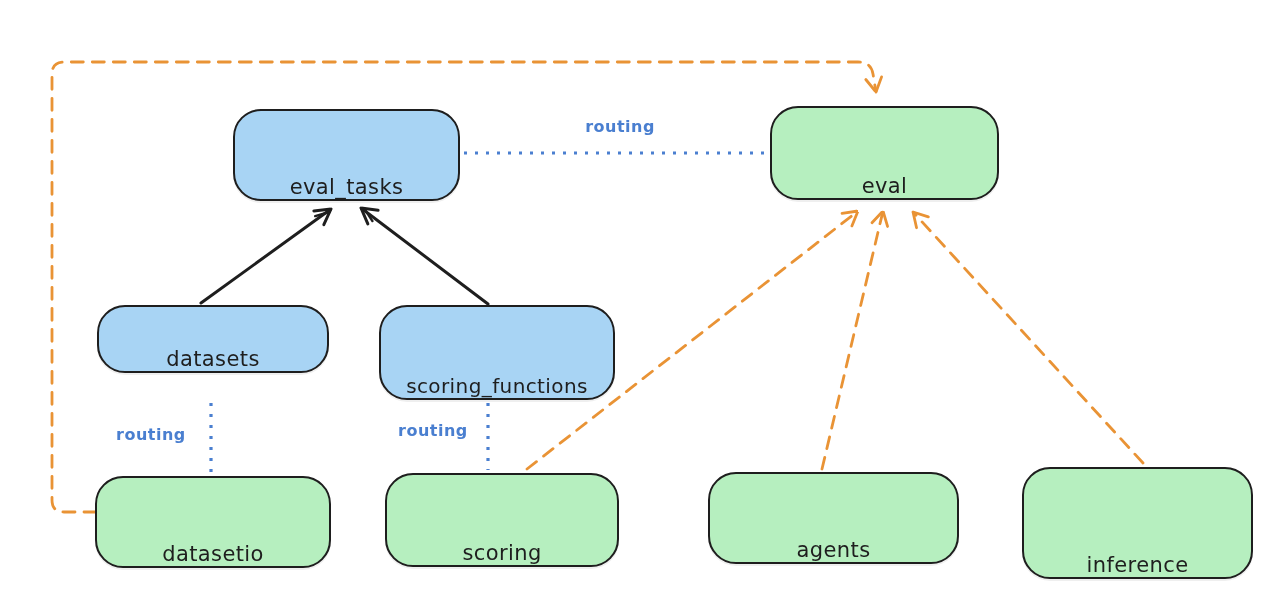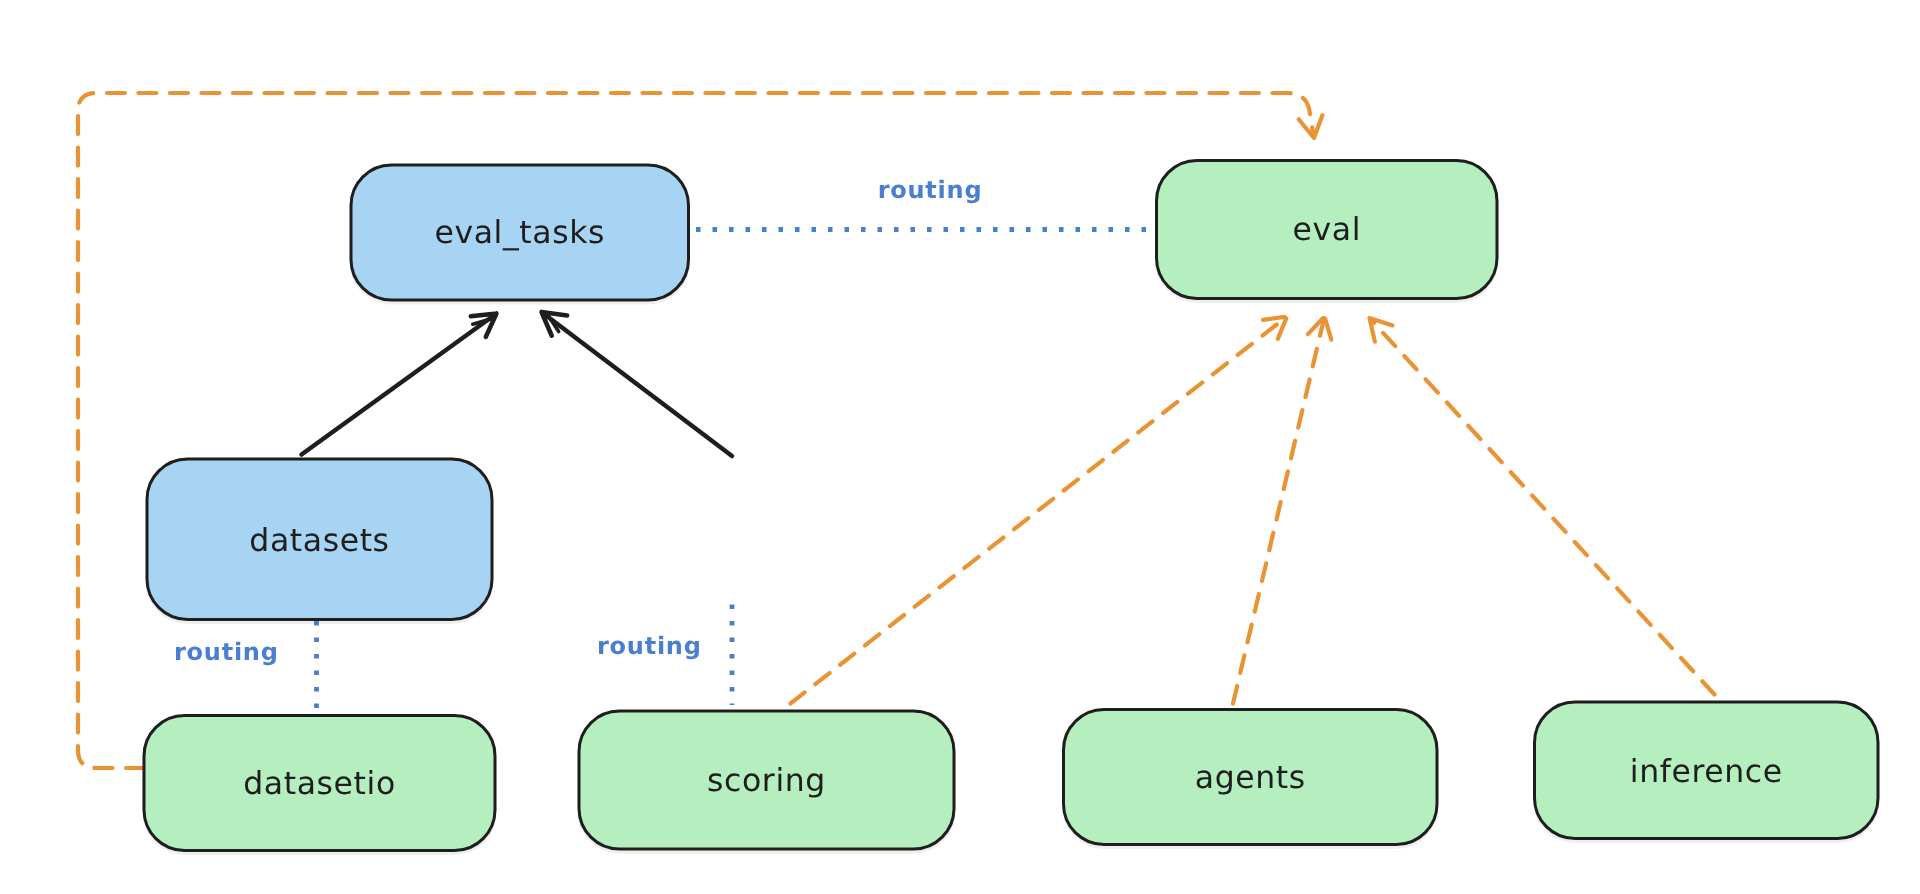--- a/index.html
+++ b/index.html
@@ -12,41 +12,41 @@
     overflow: hidden;
   }
   .edges-layer {
     position: absolute;
     left: 0; top: 0;
     width: 1280px; height: 596px;
   }
   .node {
     position: absolute;
     display: flex;
-    align-items: center;
+    align-items: flex-end;
     justify-content: center;
     border: 2.5px solid var(--stroke, #1e1e1e);
     border-radius: 28px;
     font-size: 21px;
     letter-spacing: 0.4px;
     color: var(--stroke, #1e1e1e);
     box-shadow: 0 2px 0 rgba(30,30,30,0.07);
     box-sizing: border-box;
   }
   .node.blue  { background: var(--node-blue, #a8d4f4); }
   .node.green { background: var(--node-green, #b6efbf); }
 
   .n-eval_tasks        { left: 233px; top: 109px; width: 227px; height: 92px; }
   .n-eval              { left: 770px; top: 106px; width: 229px; height: 94px; }
-  .n-datasets          { left:  97px; top: 305px; width: 232px; height: 109px; }
+  .n-datasets          { left:  97px; top: 305px; width: 232px; height: 68px; }
   .n-scoring_functions { left: 379px; top: 305px; width: 236px; height: 95px; font-size: 20px; }
   .n-datasetio         { left:  95px; top: 476px; width: 236px; height: 92px; }
-  .n-scoring           { left: 385px; top: 473px; width: 252px; height: 94px; }
+  .n-scoring           { left: 385px; top: 473px; width: 234px; height: 94px; }
   .n-agents            { left: 708px; top: 472px; width: 251px; height: 92px; }
-  .n-inference         { left: 1022px; top: 467px; width: 231px; height: 93px; }
+  .n-inference         { left: 1022px; top: 467px; width: 231px; height: 112px; }
 
   .edge-label {
     position: absolute;
     font-size: 16px;
     font-weight: bold;
     letter-spacing: 0.5px;
     color: var(--routing-blue, #4a7fd0);
     white-space: nowrap;
   }
   .el-1 { left: 575px; top: 117px; width: 90px; text-align: center; }
@@ -92,20 +92,23 @@
 
   <div class="node blue n-eval_tasks">
     <span>eval_tasks</span>
   </div>
   <div class="node green n-eval">
     <span>eval</span>
   </div>
   <div class="node blue n-datasets">
     <span>datasets</span>
   </div>
+  <div class="node blue n-scoring_functions">
+    <span>scoring_functions</span>
+  </div>
   <div class="node green n-datasetio">
     <span>datasetio</span>
   </div>
   <div class="node green n-scoring">
     <span>scoring</span>
   </div>
   <div class="node green n-agents">
     <span>agents</span>
   </div>
   <div class="node green n-inference">

